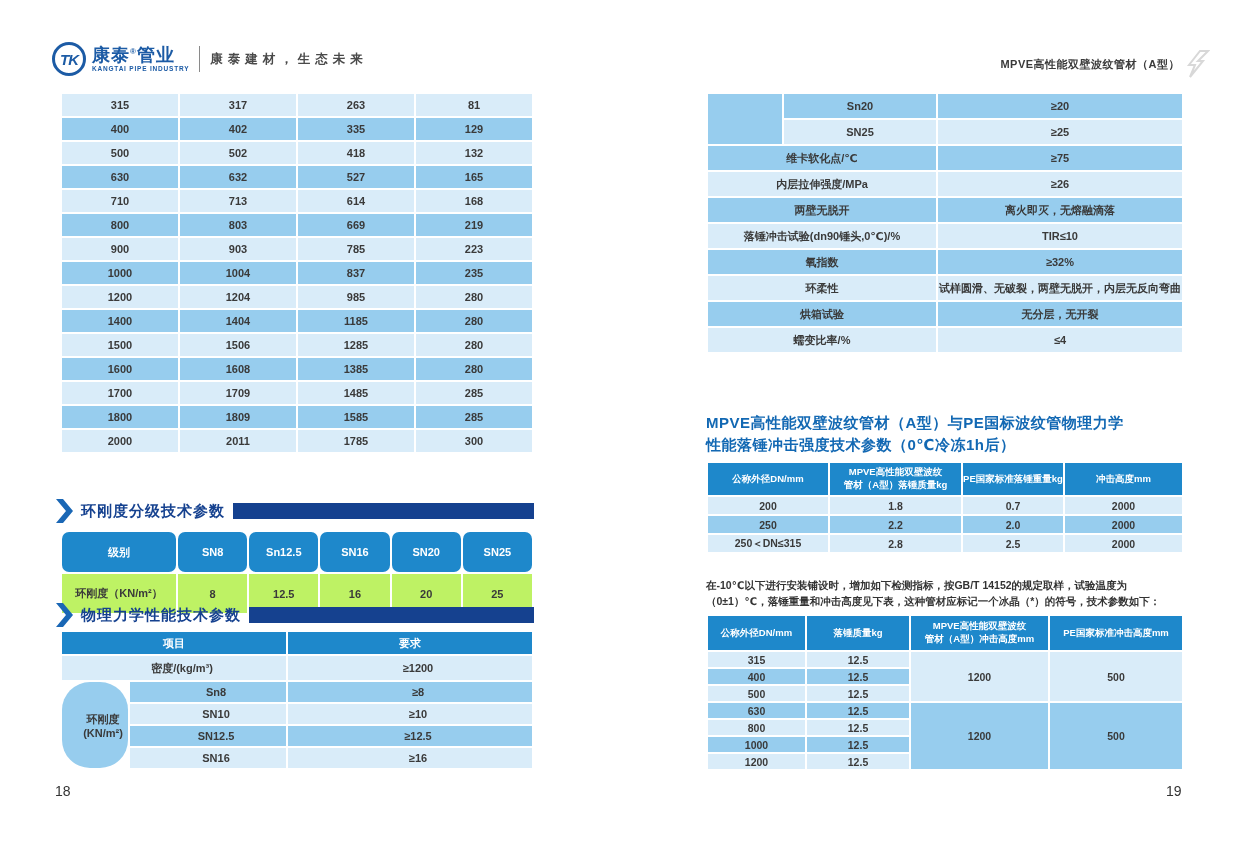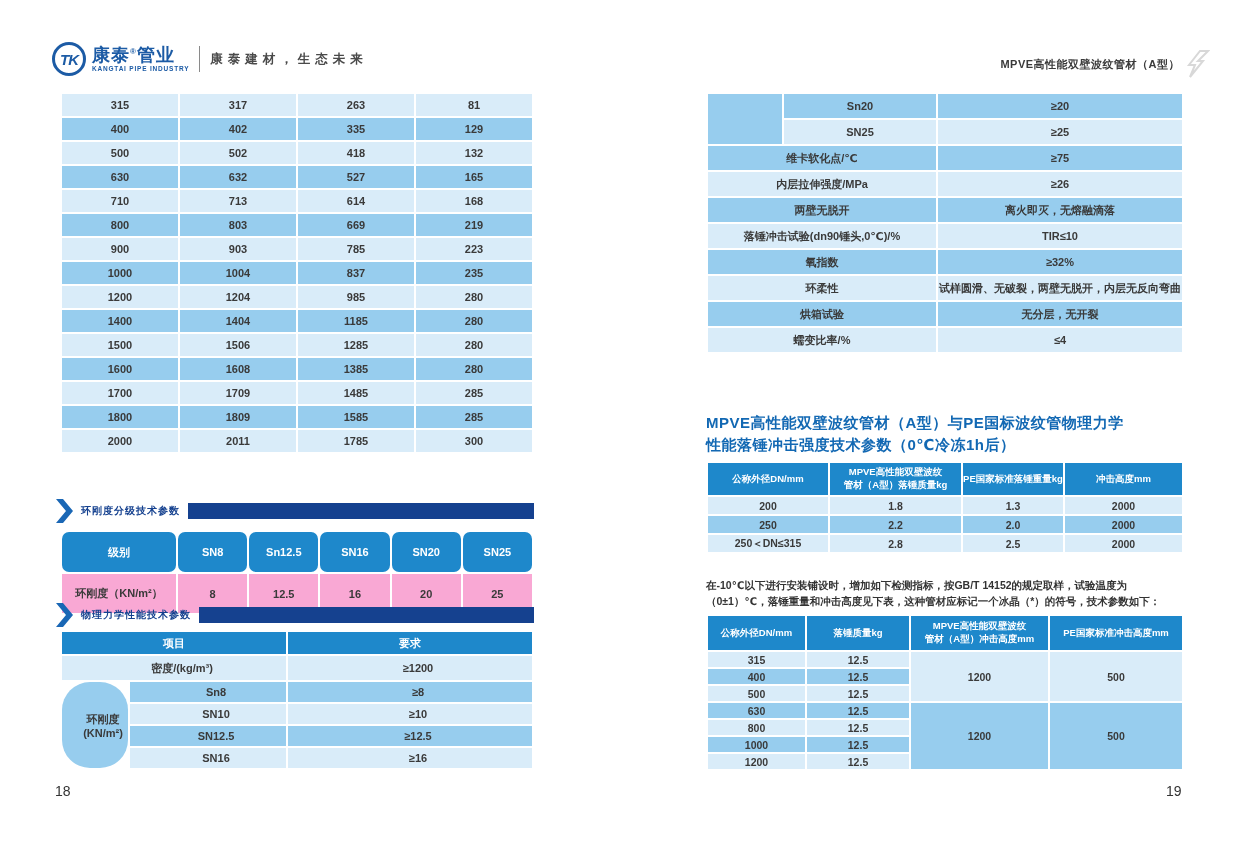--- a/index.html
+++ b/index.html
@@ -32,28 +32,28 @@
 
   
   .t-dim { left:60px; top:92px; width:474px; }
   .t-dim td { height:22px; }
   .t-dim tr:nth-child(odd) td { background:#d9ecf9; }
   .t-dim tr:nth-child(even) td { background:#97cdee; }
 
   
   .sec { position:absolute; display:flex; align-items:center; gap:8px; }
   .sec .bar { flex:1; height:16px; background:#15418f; }
-  .sec .title { font-size:10px; font-weight:bold; color:#15418f; letter-spacing:1px; }
+  .sec .title { font-size:15px; font-weight:bold; color:#15418f; letter-spacing:1px; }
   .sec1 { left:56px; top:499px; width:478px; }
   .sec2 { left:56px; top:603px; width:478px; }
 
   
   .t-ring { left:60px; top:530px; width:474px; }
   .t-ring th { height:40px; font-size:11px;border-radius:7px; }
-  .t-ring td { height:39px; background:#f9a8d4;margin-top:40px; }
+  .t-ring td { height:39px; background:#bef264;margin-top:40px; }
 
   
   .t-phys { left:60px; top:630px; width:474px; }
   .t-phys th { height:22px; font-size:11px; }
   .t-phys td { height:20px;padding-left:16px; }
   .t-phys .row-density td { height:24px; }
   .group-cell { background:#97cdee; font-size:11px;border-radius:28px; }
 
   
   .t-prop { left:706px; top:92px; width:478px; }
@@ -365,21 +365,21 @@
       <th class="pre">MPVE高性能双壁波纹
 管材（A型）落锤质量kg</th>
       <th class="pre">PE国家标准落锤重量kg</th>
       <th class="pre">冲击高度mm</th>
     </tr>
   </thead>
   <tbody>
       <tr>
         <td>200</td>
         <td>1.8</td>
-        <td>1.3</td>
+        <td>0.7</td>
         <td>2000</td>
       </tr>
       <tr>
         <td>250</td>
         <td>2.2</td>
         <td>2.0</td>
         <td>2000</td>
       </tr>
       <tr>
         <td>250＜DN≤315</td>

